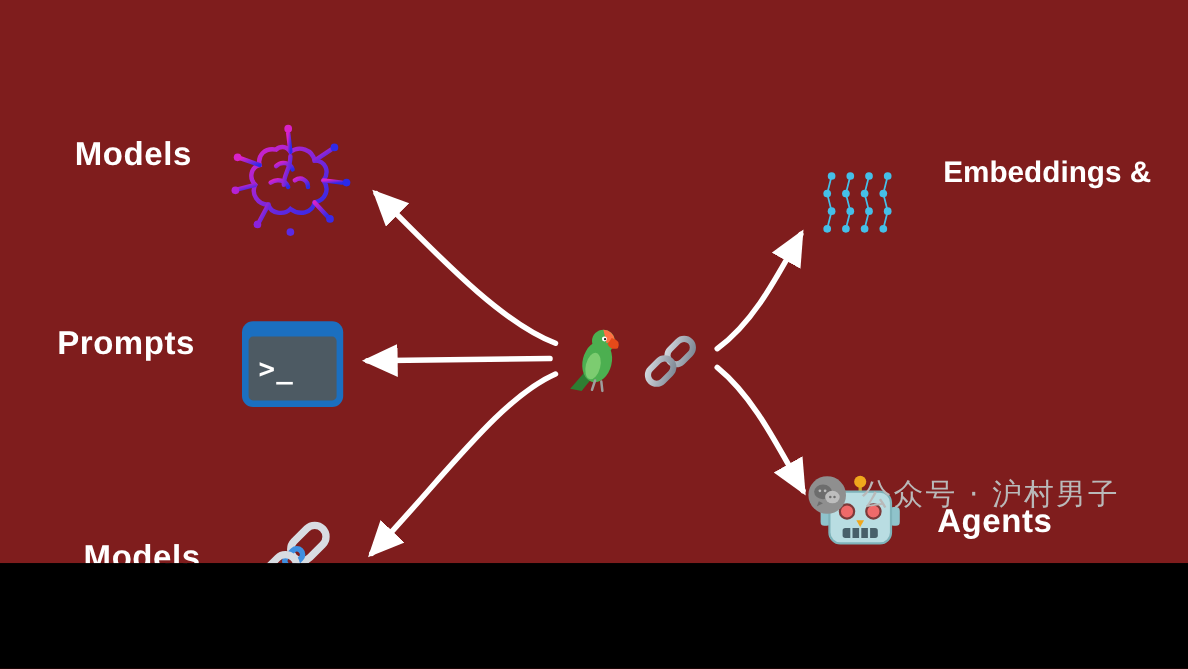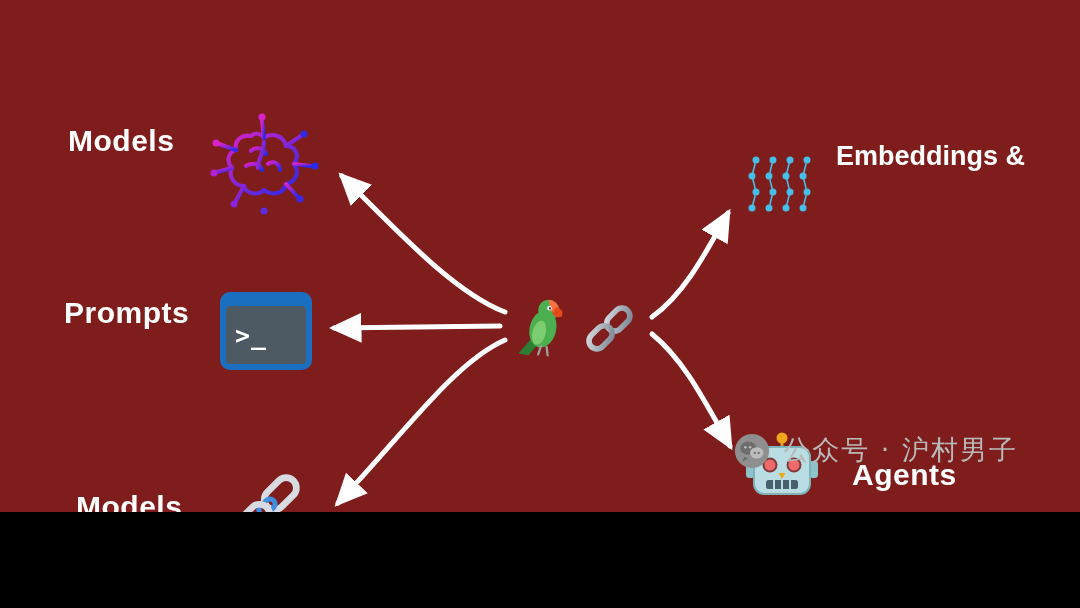--- a/index.html
+++ b/index.html
@@ -6,21 +6,21 @@
   .canvas {
     position:relative; width:1080px; height:512px; background:#7f1d1d;
     overflow:hidden; font-family:"Liberation Sans", sans-serif;
   }
   .node-label {
     position:absolute; color:#ffffff; font-weight:700; font-size:30px;
     letter-spacing:0.5px; white-space:nowrap;
   }
   .node-label-2line {
     position:absolute; color:#ffffff; font-weight:700; font-size:27px;
-    line-height:37px; text-align:left; width:232px;
+    line-height:37px; text-align:center; width:232px;
   }
   .icon-box { position:absolute; }
   .arrows { position:absolute; left:0; top:0; }
 
   
   .terminal {
     position:absolute; left:220px; top:292px; width:92px; height:78px;
     background:#1b6fc0; border-radius:10px; box-sizing:border-box;
     padding:14px 6px 6px 6px;
   }
@@ -93,21 +93,21 @@
         <circle cx="28" cy="98" r="3.5" fill="#8a22de"></circle>
         <circle cx="58" cy="105" r="3.5" fill="#5a2ae4"></circle>
         <circle cx="94" cy="93" r="3.5" fill="#3a2ae8"></circle>
         <circle cx="109" cy="60" r="3.5" fill="#2a2ae8"></circle>
         <circle cx="98" cy="28" r="3.5" fill="#2f2ae8"></circle>
         <circle cx="56" cy="11" r="3.5" fill="#d922c9"></circle>
       </g>
     </svg>
   </div>
 
-  <div class="node-label" style="left:64px; top:296px;">Prompts</div>
+  <div class="node-label" style="left:52px; top:296px;">Prompts</div>
   <div class="terminal">
     <div class="terminal-body">
       <span>&gt;_</span>
     </div>
   </div>
 
   <div class="node-label" style="left:76px; top:490px;">Models</div>
   <div class="icon-box" style="left:226px; top:466px; width:82px; height:82px;">
     <svg viewBox="0 0 80 80" width="82" height="82">
       <g fill="none">

